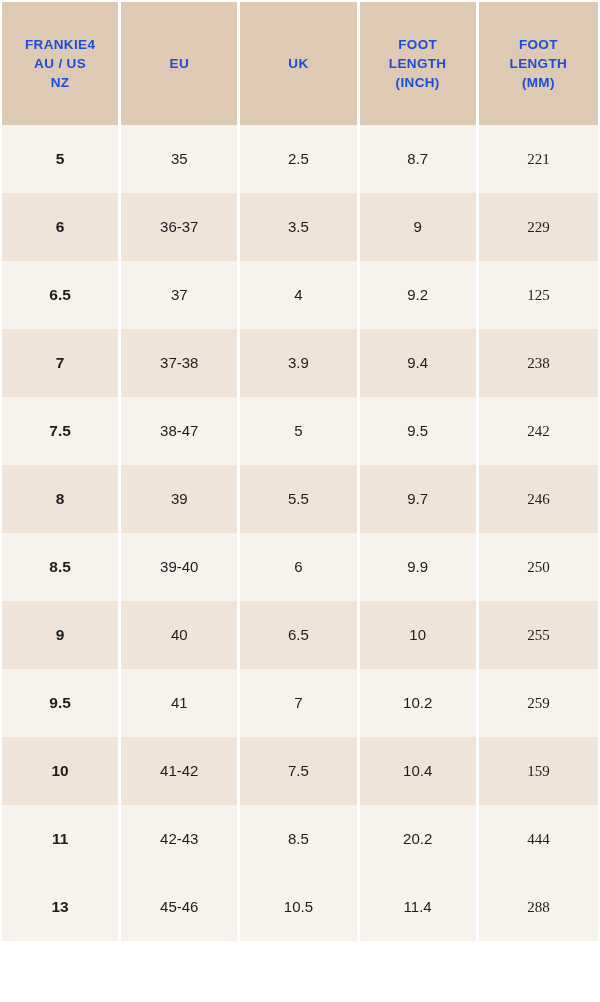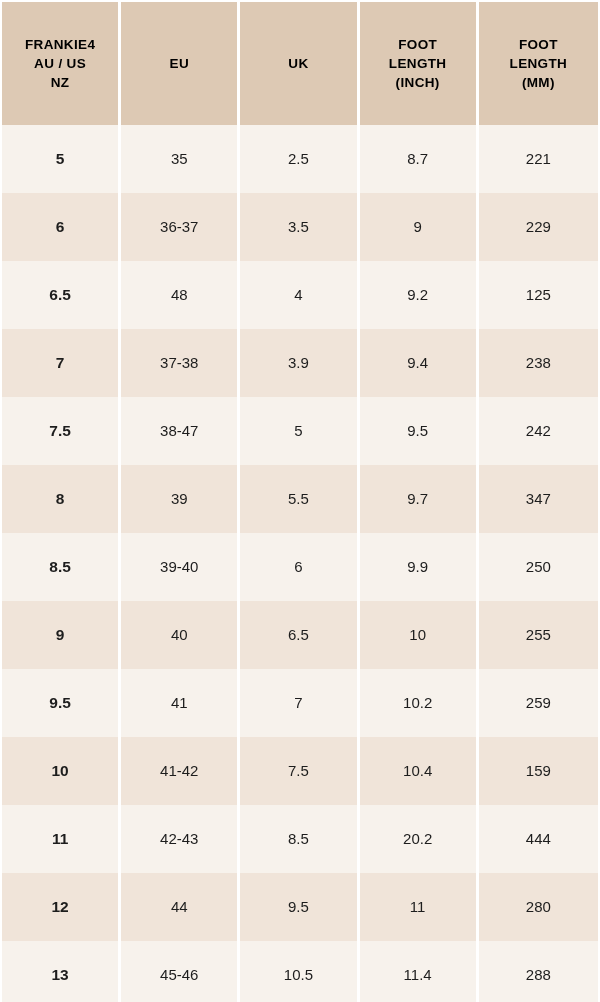--- a/index.html
+++ b/index.html
@@ -30,21 +30,21 @@
     table-layout: fixed;
   }
 
   .chart-table col {
     width: 119.2px;
   }
 
   
   .chart-table thead th {
     background: #ddc9b4;
-    color: #000000;
+    color: #1d4ed8;
     font-size: 13.5px;
     font-weight: bold;
     letter-spacing: 0.35px;
     line-height: 1.42;
     text-align: center;
     vertical-align: middle;
     height: 115px;
     padding: 4px 2px;
     border-right: 3px solid #ffffff;
     text-transform: uppercase;
@@ -60,20 +60,21 @@
     text-align: center;
     vertical-align: middle;
     font-size: 15px;
     line-height: 1.2;
     color: #1d1d1d;
     padding: 0 2px;
     border-right: 3px solid #ffffff;
   }
   .chart-table tbody td:last-child {
     border-right: none;
+    font-family: Liberation Serif, serif;
   }
 
   .chart-table tbody td.col-primary {
     font-weight: bold;
     font-size: 15.5px;
   }
 
   .chart-table tbody tr.row-light td {
     background: #f7f2ec;
   }
@@ -118,21 +119,21 @@
         </tr>
         <tr class="row-dark">
           <td class="col-primary">6</td>
           <td>36-37</td>
           <td>3.5</td>
           <td>9</td>
           <td>229</td>
         </tr>
         <tr class="row-light">
           <td class="col-primary">6.5</td>
-          <td>48</td>
+          <td>37</td>
           <td>4</td>
           <td>9.2</td>
           <td>125</td>
         </tr>
         <tr class="row-dark">
           <td class="col-primary">7</td>
           <td>37-38</td>
           <td>3.9</td>
           <td>9.4</td>
           <td>238</td>
@@ -142,21 +143,21 @@
           <td>38-47</td>
           <td>5</td>
           <td>9.5</td>
           <td>242</td>
         </tr>
         <tr class="row-dark">
           <td class="col-primary">8</td>
           <td>39</td>
           <td>5.5</td>
           <td>9.7</td>
-          <td>347</td>
+          <td>246</td>
         </tr>
         <tr class="row-light">
           <td class="col-primary">8.5</td>
           <td>39-40</td>
           <td>6</td>
           <td>9.9</td>
           <td>250</td>
         </tr>
         <tr class="row-dark">
           <td class="col-primary">9</td>
@@ -179,27 +180,20 @@
           <td>10.4</td>
           <td>159</td>
         </tr>
         <tr class="row-light">
           <td class="col-primary">11</td>
           <td>42-43</td>
           <td>8.5</td>
           <td>20.2</td>
           <td>444</td>
         </tr>
-        <tr class="row-dark">
-          <td class="col-primary">12</td>
-          <td>44</td>
-          <td>9.5</td>
-          <td>11</td>
-          <td>280</td>
-        </tr>
         <tr class="row-light">
           <td class="col-primary">13</td>
           <td>45-46</td>
           <td>10.5</td>
           <td>11.4</td>
           <td>288</td>
         </tr>
       </tbody>
   </table>
 </div>

